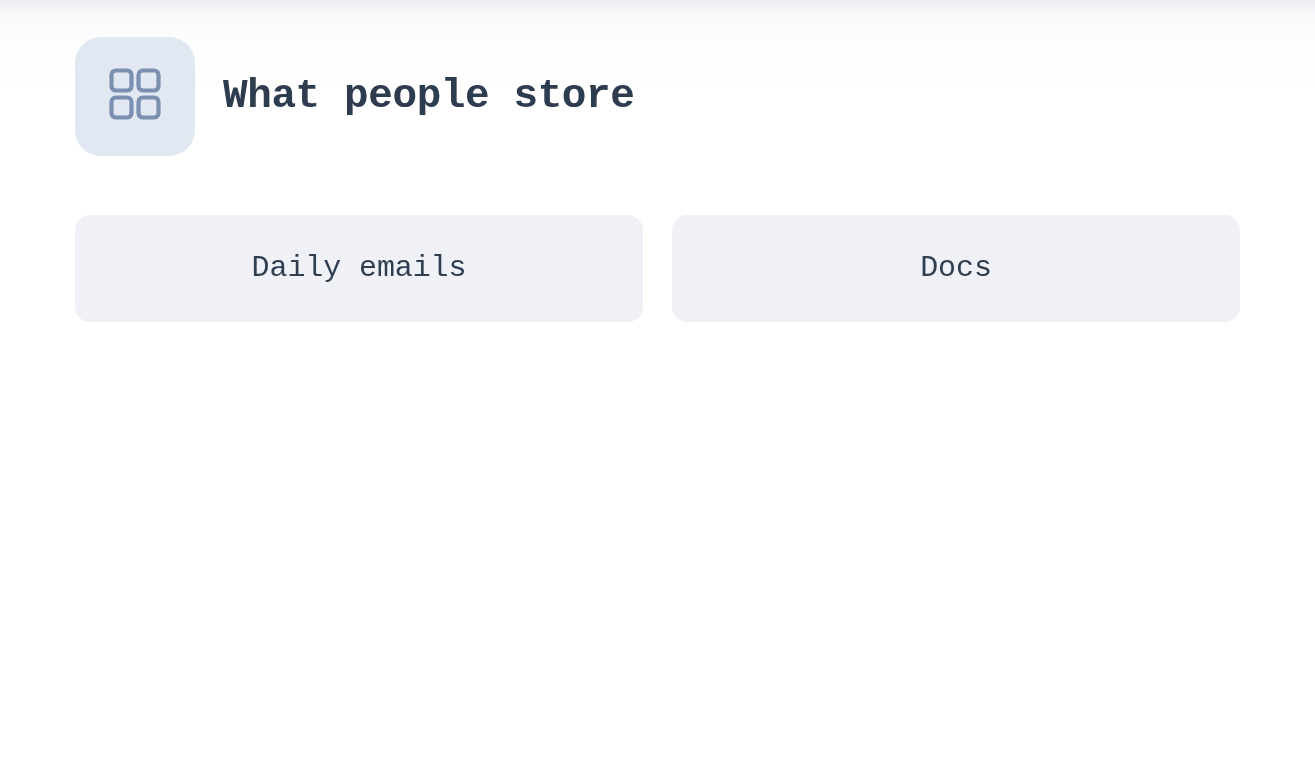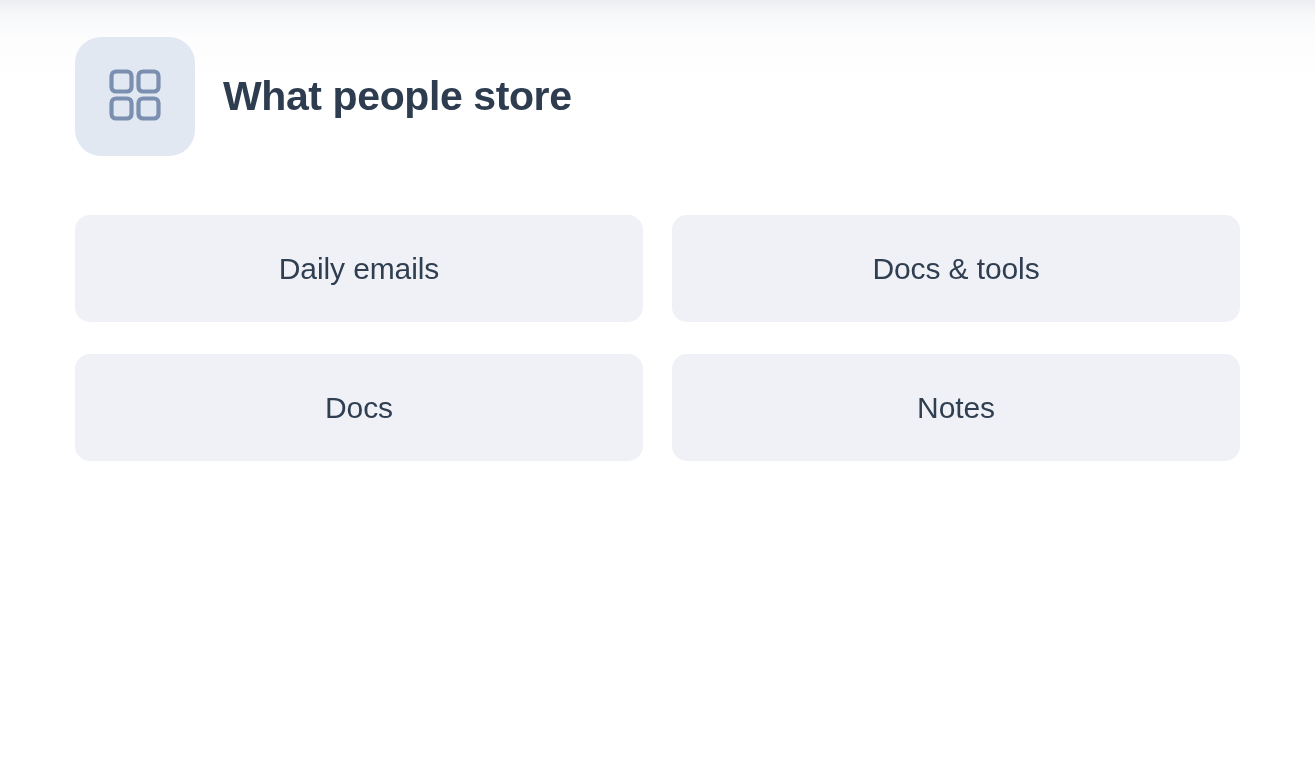--- a/index.html
+++ b/index.html
@@ -20,20 +20,21 @@
     position: relative;
     width: 1315px;
     height: 759px;
     box-sizing: border-box;
     background: linear-gradient(to bottom,
                 #eceef1 0px,
                 #f7f8fa 14px,
                 #fdfdfe 40px,
                 #ffffff 90px,
                 #ffffff 100%);
+    font-family: Liberation Mono, monospace;
   }
 
   .header {
     position: absolute;
     left: 75px;
     top: 37px;
     display: flex;
     align-items: center;
     gap: 28px;
   }
@@ -124,29 +125,23 @@
     <div class="page-title">What people store</div>
   </div>
 
   <div class="card-grid">
 
     <div class="store-card">
       <span class="store-card-label">Daily emails</span>
     </div>
 
 
-    <div class="store-card">
-      <span class="store-card-label">Docs &amp; tools</span>
-    </div>
 
 
     <div class="store-card">
       <span class="store-card-label">Docs</span>
     </div>
 
-    <div class="store-card">
-      <span class="store-card-label">Notes</span>
-    </div>
 
   </div>
 
 
 </div>
 
 </body></html>

